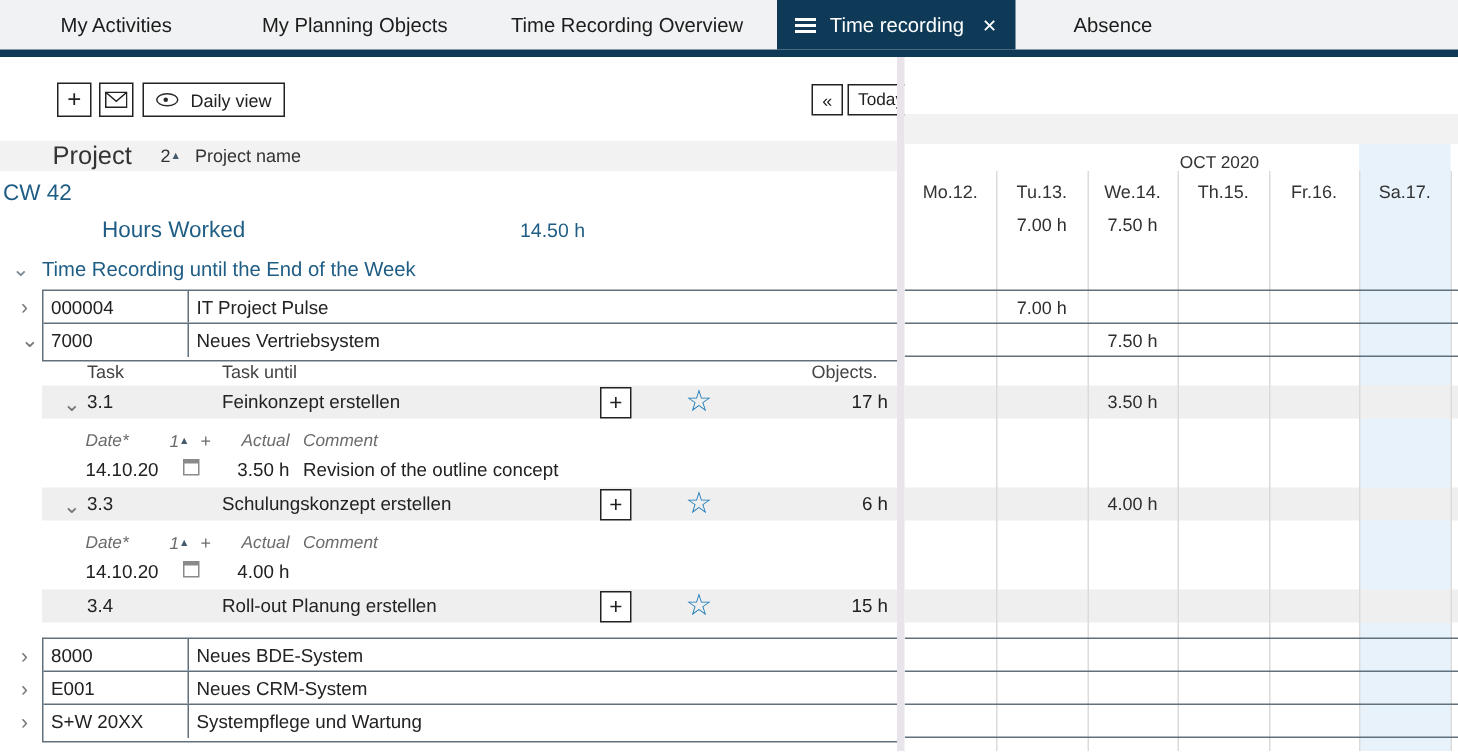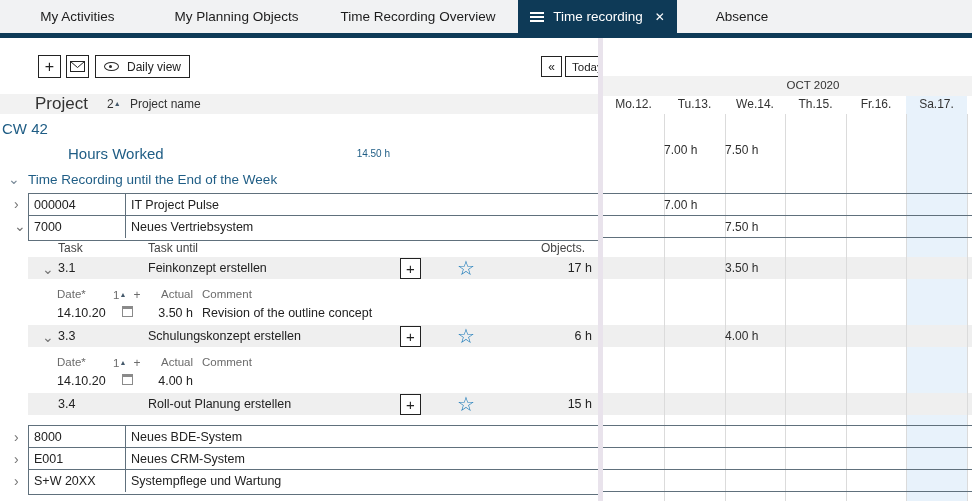--- a/index.html
+++ b/index.html
@@ -25,32 +25,32 @@
   .eye::after{content:"";position:absolute;width:3px;height:3px;background:#2a2a2a;border-radius:50%;left:4px;top:1.5px;}
 
   
   .splitter{position:absolute;left:598px;top:38px;width:5px;height:463px;background:#e9e3ec;z-index:3;}
   .rpane{position:absolute;left:603px;top:38px;width:369px;height:463px;background:#fff;z-index:2;overflow:hidden;}
   .hdrband{position:absolute;background:#f2f2f2;}
   .vline{position:absolute;width:1px;background:#dbdbdb;}
   .hline{position:absolute;height:1px;background:#60707c;}
   .stripe{position:absolute;background:#efefef;height:22px;}
   .weekend{position:absolute;background:#e8f2fb;}
-  .daylbl{position:absolute;font-size:12px;color:#333;height:15px;line-height:15px;}
-  .dayval{position:absolute;font-size:12px;color:#2e2e2e;height:15px;line-height:15px;text-align:left;padding-right:6px;}
+  .daylbl{position:absolute;font-size:12px;color:#333;height:15px;line-height:15px;margin-top:24px;}
+  .dayval{position:absolute;font-size:12px;color:#2e2e2e;height:15px;line-height:15px;text-align:center;padding-right:6px;}
 
   
   .box{position:absolute;border:1px solid #60707c;background:#fff;}
   .boxrow{height:22px;display:flex;box-sizing:border-box;border-bottom:1px solid #60707c;text-align:right;}
   .boxrow:last-child{border-bottom:none;}
   .codecell{width:97px;border-right:1px solid #60707c;box-sizing:border-box;display:flex;align-items:center;padding-left:5px;font-size:12.5px;cursor:pointer;}
   .namecell{flex:1;display:flex;align-items:center;padding-left:5px;font-size:12.5px;cursor:pointer;}
   .exp{position:absolute;color:#757575;font-size:14px;line-height:12px;cursor:pointer;}
   .blue{color:#1f5d85;}
-  .gray{color:#6b6b6b;}
+  .gray{color:#6b6b6b;font-style:italic;}
   .lbl{position:absolute;height:16px;line-height:16px;font-size:12.5px;}
   .small{font-size:11.5px;height:13px;line-height:13px;}
   .star{position:absolute;color:#1878b8;font-size:20px;line-height:22px;cursor:pointer;}
   .plusbtn{position:absolute;width:21px;height:21px;border:1px solid #222;background:#fff;display:flex;align-items:center;justify-content:center;font-size:15px;box-sizing:border-box;cursor:pointer;}
   .tri{font-size:7px;color:#44596b;vertical-align:2px;}
   .cal{display:inline-block;width:11px;height:11px;border:1px solid #8a8a8a;border-top:3px solid #8a8a8a;box-sizing:border-box;cursor:pointer;}
 </style>
 </head>
 <body>
 
@@ -103,21 +103,21 @@
 
   <div class="hdrband" style="left:0;top:94px;width:598px;height:20px"></div>
   <div class="lbl" style="left:35px;top:96px;font-size:17px;color:#333">Project</div>
   <div class="lbl" style="left:107px;top:96px;font-size:12px;color:#333">
     <span>2</span><span class="tri">▲</span>
   </div>
   <div class="lbl" style="left:130px;top:96px;font-size:12px;color:#333">Project name</div>
 
   <div class="lbl blue" style="left:2px;top:120px;font-size:15px;height:18px;line-height:18px">CW 42</div>
   <div class="lbl blue" style="left:68px;top:145px;font-size:15px;height:18px;line-height:18px">Hours Worked</div>
-  <div class="lbl blue r" style="left:300px;top:145px;width:90px;font-size:10px;height:18px;line-height:18px">14.50 h</div>
+  <div class="lbl blue r" style="left:300px;top:145px;width:90px;font-size:13px;height:18px;line-height:18px">14.50 h</div>
 
   <div class="exp" style="left:8px;top:173px;color:#7a8b99">⌄</div>
   <div class="lbl blue" style="left:28px;top:171px;font-size:13.5px;height:17px;line-height:17px">Time Recording until the End of the Week</div>
 
   <div class="exp" style="left:14px;top:198px">›</div>
   <div class="exp" style="left:14px;top:220px">⌄</div>
   <div class="box" style="left:28px;top:193px;width:570px;height:46px">
     <div class="boxrow">
       <div class="codecell">000004</div>
       <div class="namecell">IT Project Pulse</div>

